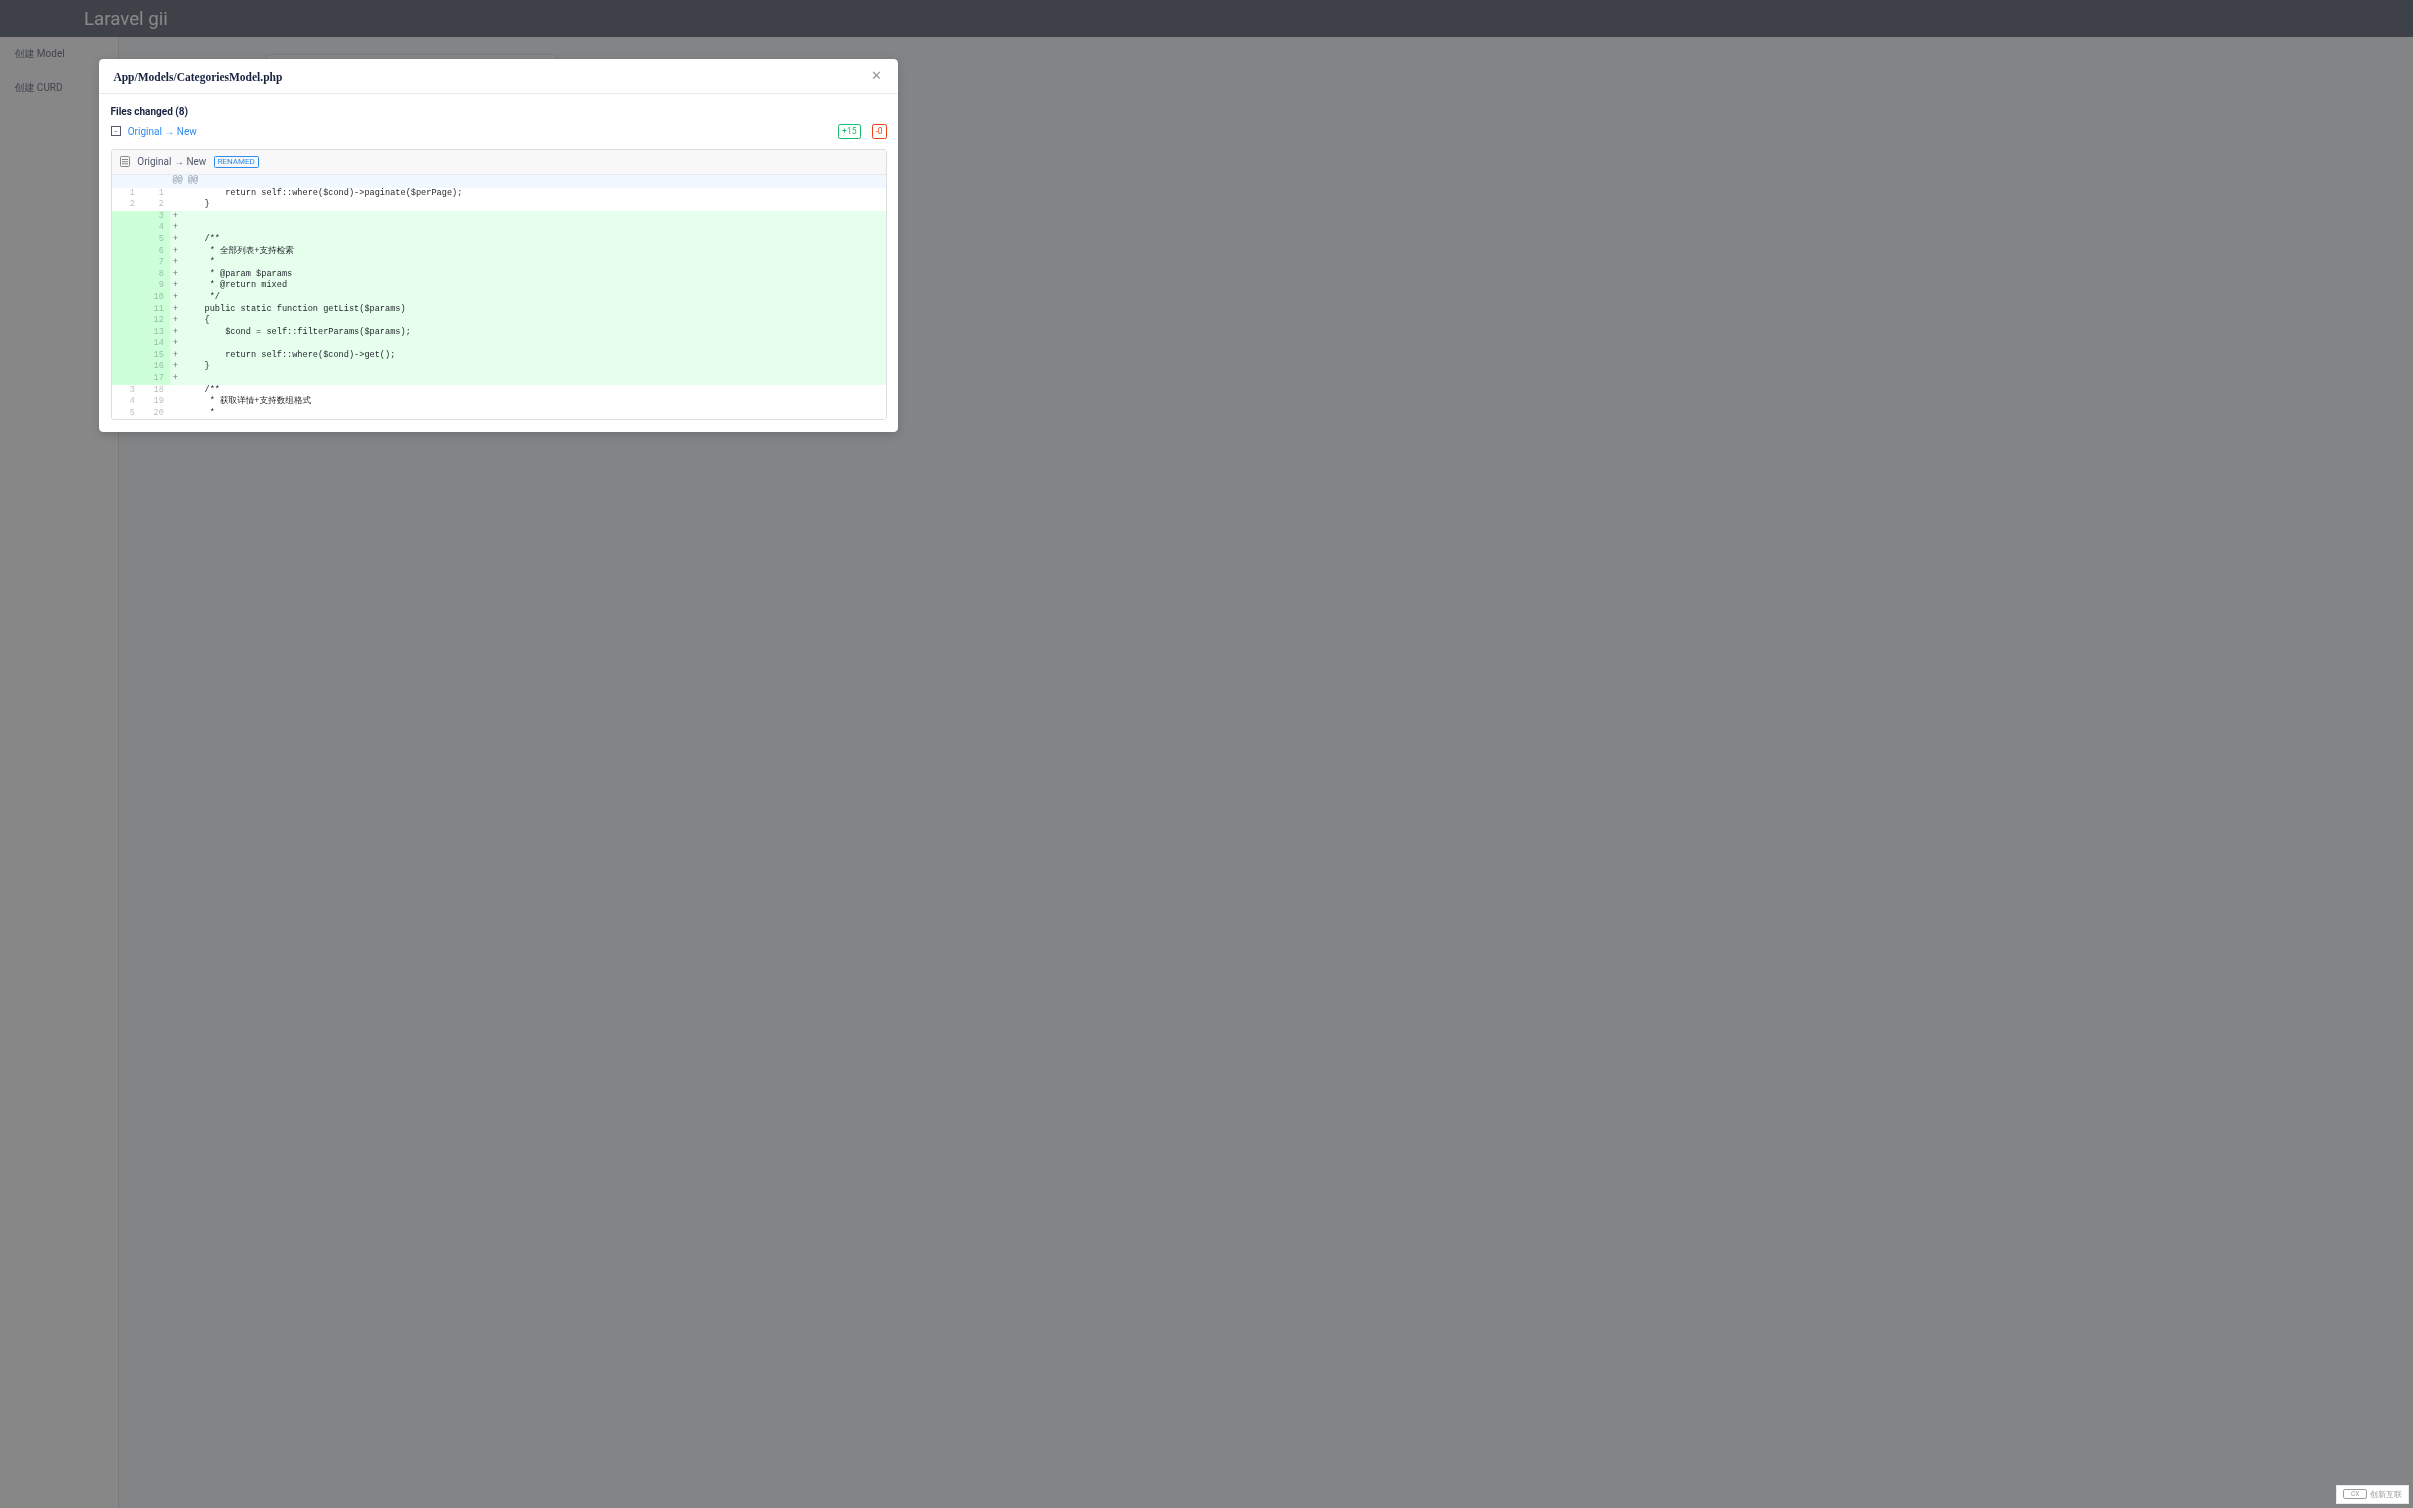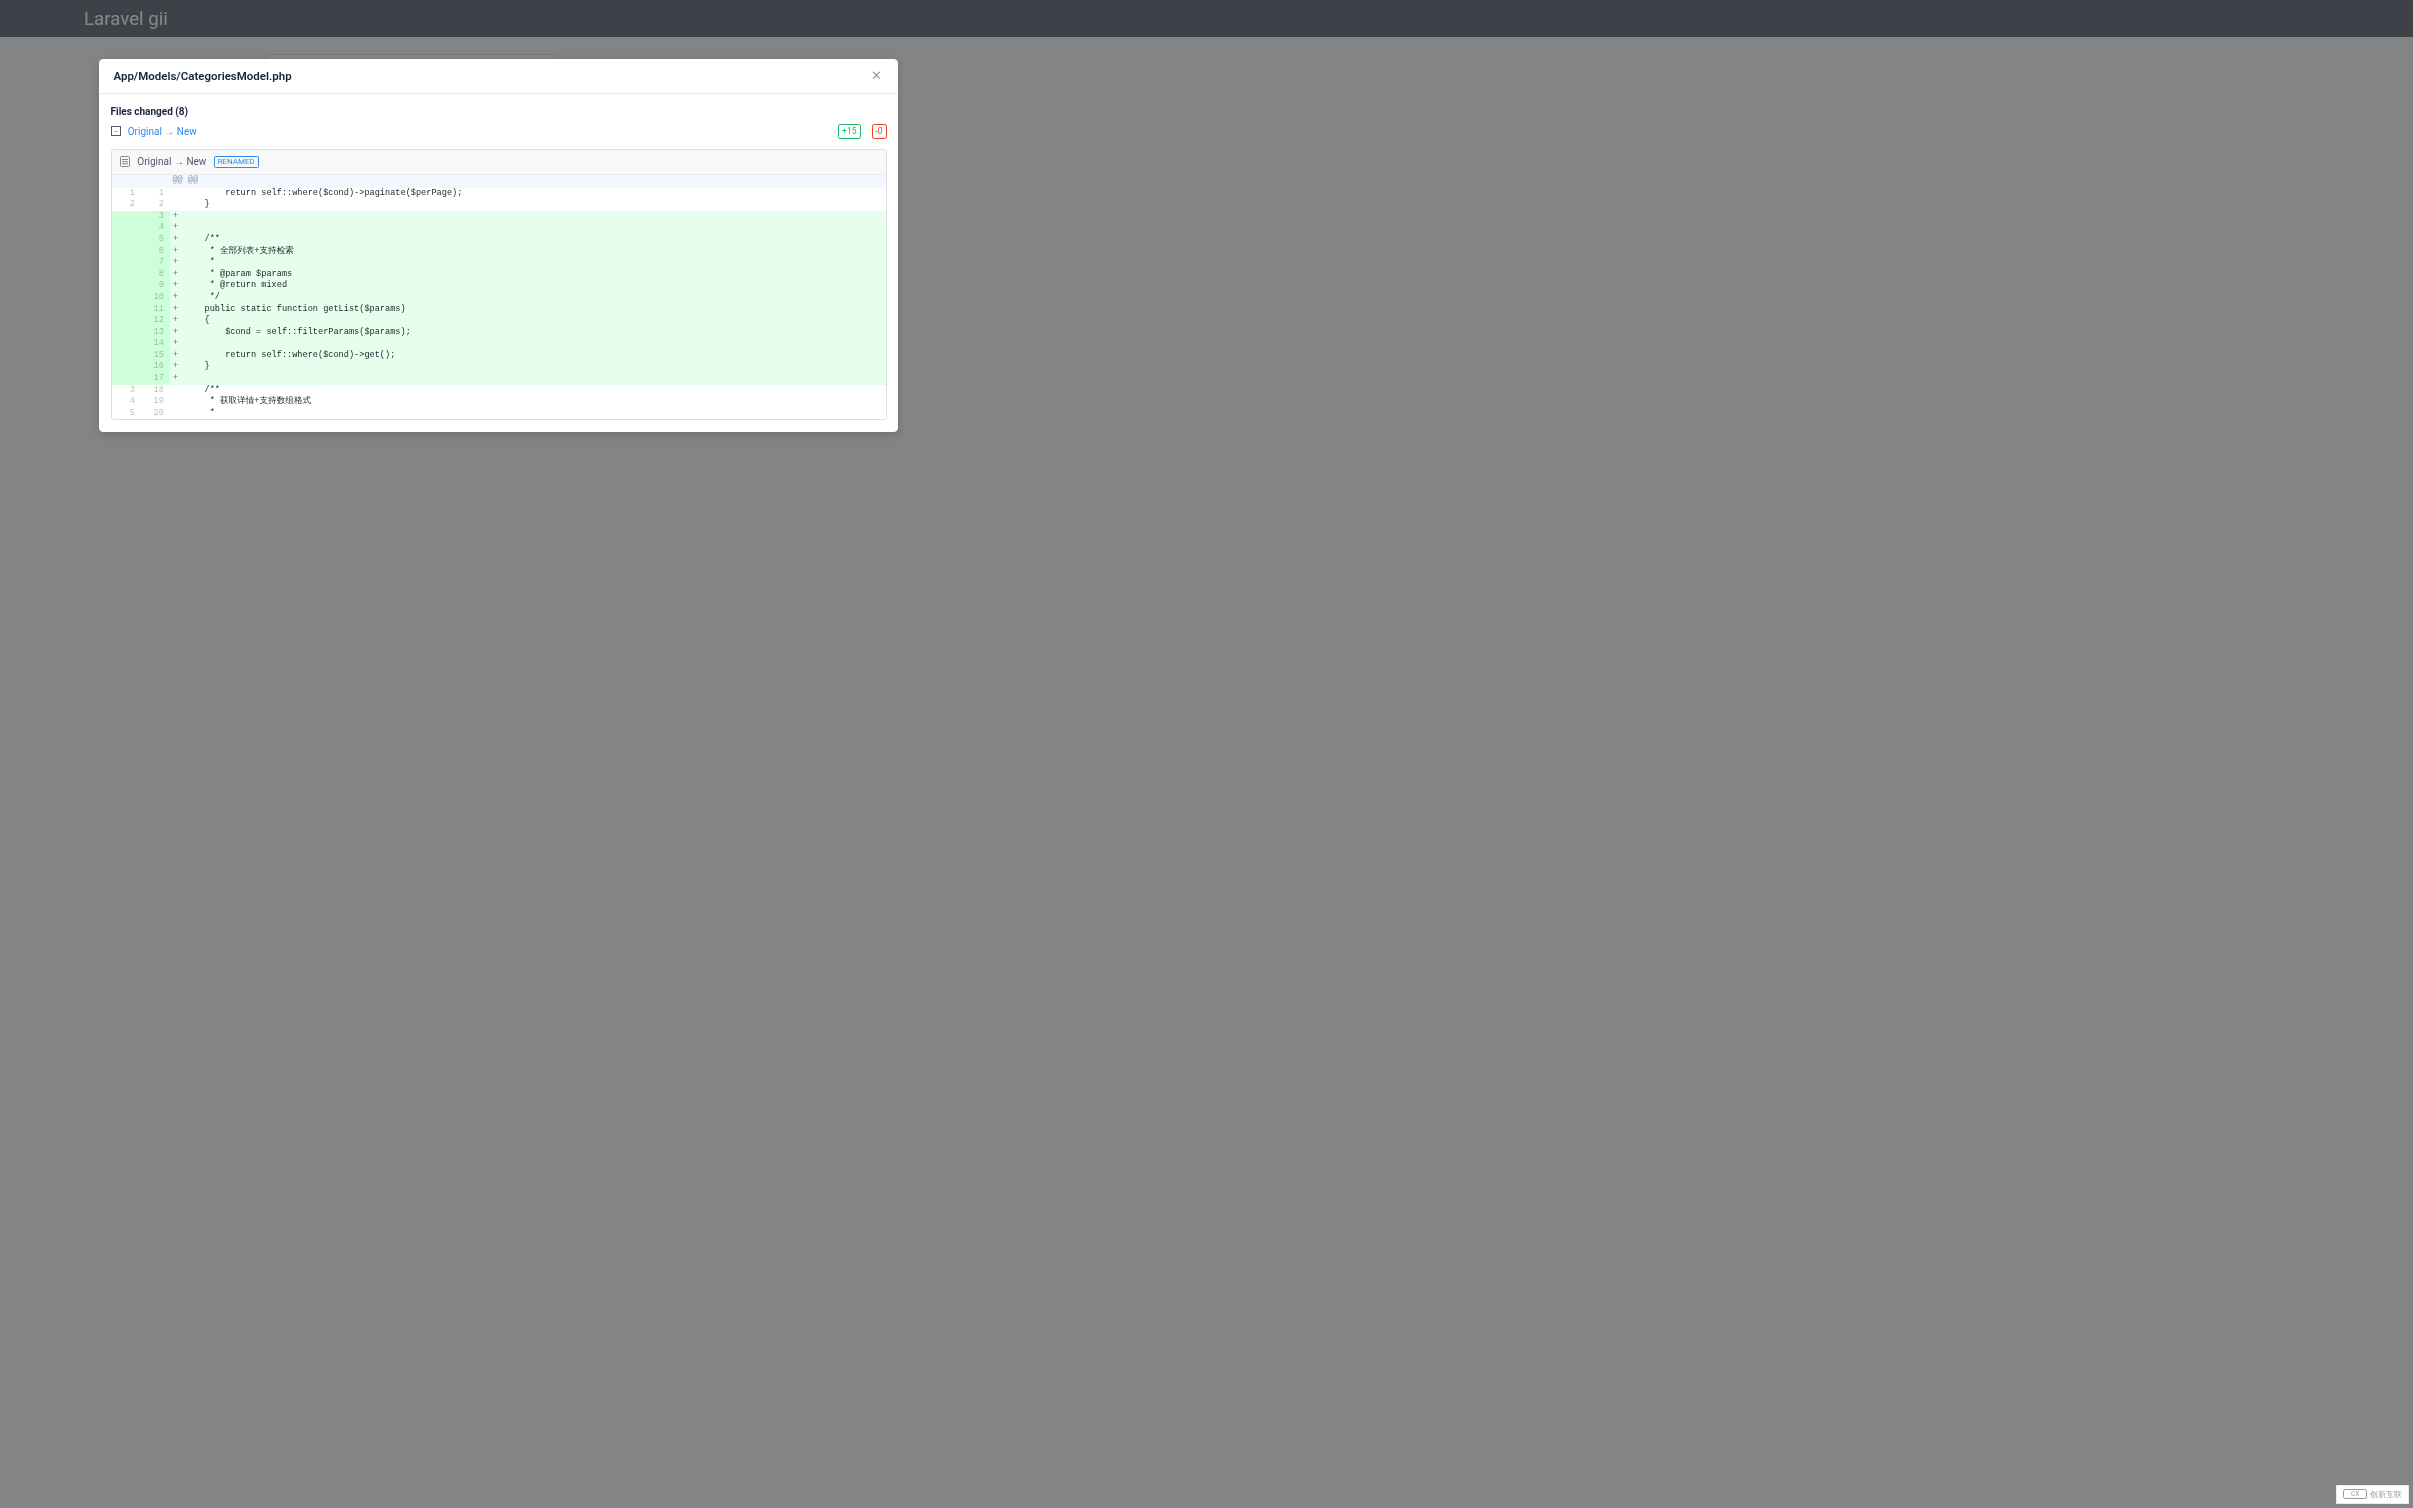--- a/index.html
+++ b/index.html
@@ -61,21 +61,21 @@
       top: 59px;
       left: 99px;
       width: 799px;
       background: #fff;
       border-radius: 4.3px;
       box-shadow: 0 2.9px 8.6px rgba(0,0,0,0.15);
     }
     .modal-header {
       padding: 10px 14.4px;
       border-bottom: 0.7px solid #e8eaec;
-      display: flex; align-items: center; justify-content: space-between;
+      display: flex; align-items: flex-end; justify-content: space-between; font-family: Liberation Serif, serif;
     }
     .modal-title {
       font-size: 11.5px; font-weight: 600; color: #17233d;
     }
     .close-btn {
       width: 14.4px; height: 14.4px; cursor: pointer;
       color: #999; font-size: 13px; line-height: 14.4px; text-align: center;
     }
     .modal-body { padding: 11.5px; }
     .files-changed-label {
@@ -182,20 +182,28 @@
   </style>
 </head>
 <body>
 
 <div class="page-wrap">
 
   <div class="header-bar">
     <div class="header-title">Laravel gii</div>
   </div>
 
+  <div class="sidebar">
+    <div class="sidebar-item">
+      <span>创建 Model</span>
+    </div>
+    <div class="sidebar-item">
+      <span>创建 CURD</span>
+    </div>
+  </div>
 
   <div class="main-area">
     <div class="form-hint"></div>
   </div>
 
   <div class="overlay"></div>
 
   <div class="modal">
     <div class="modal-header">
       <div class="modal-title">App/Models/CategoriesModel.php</div>

